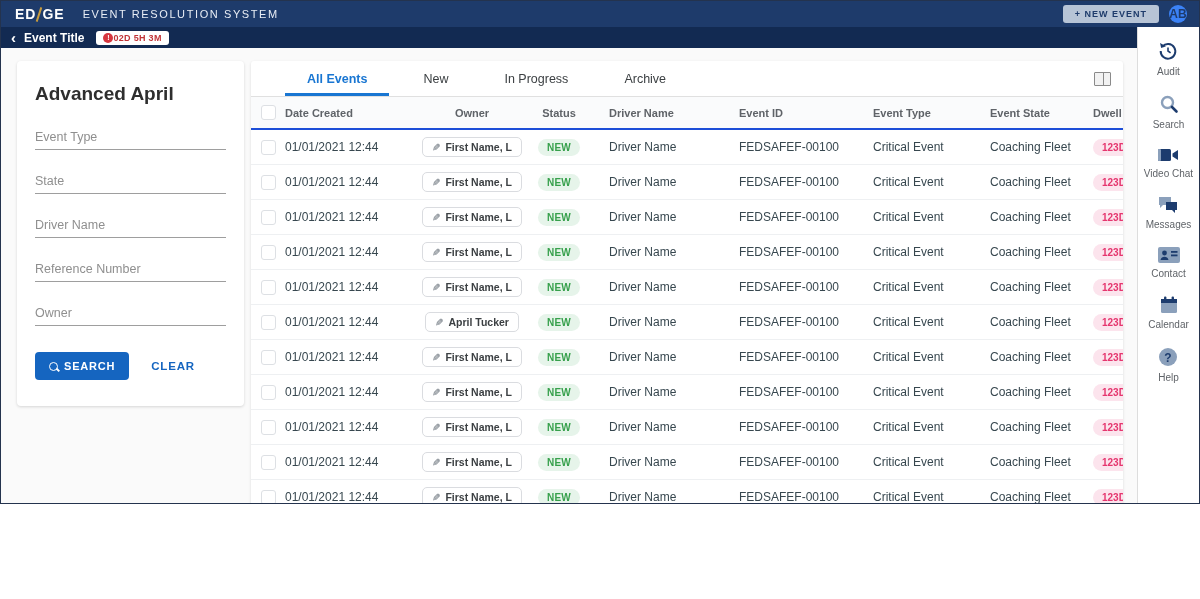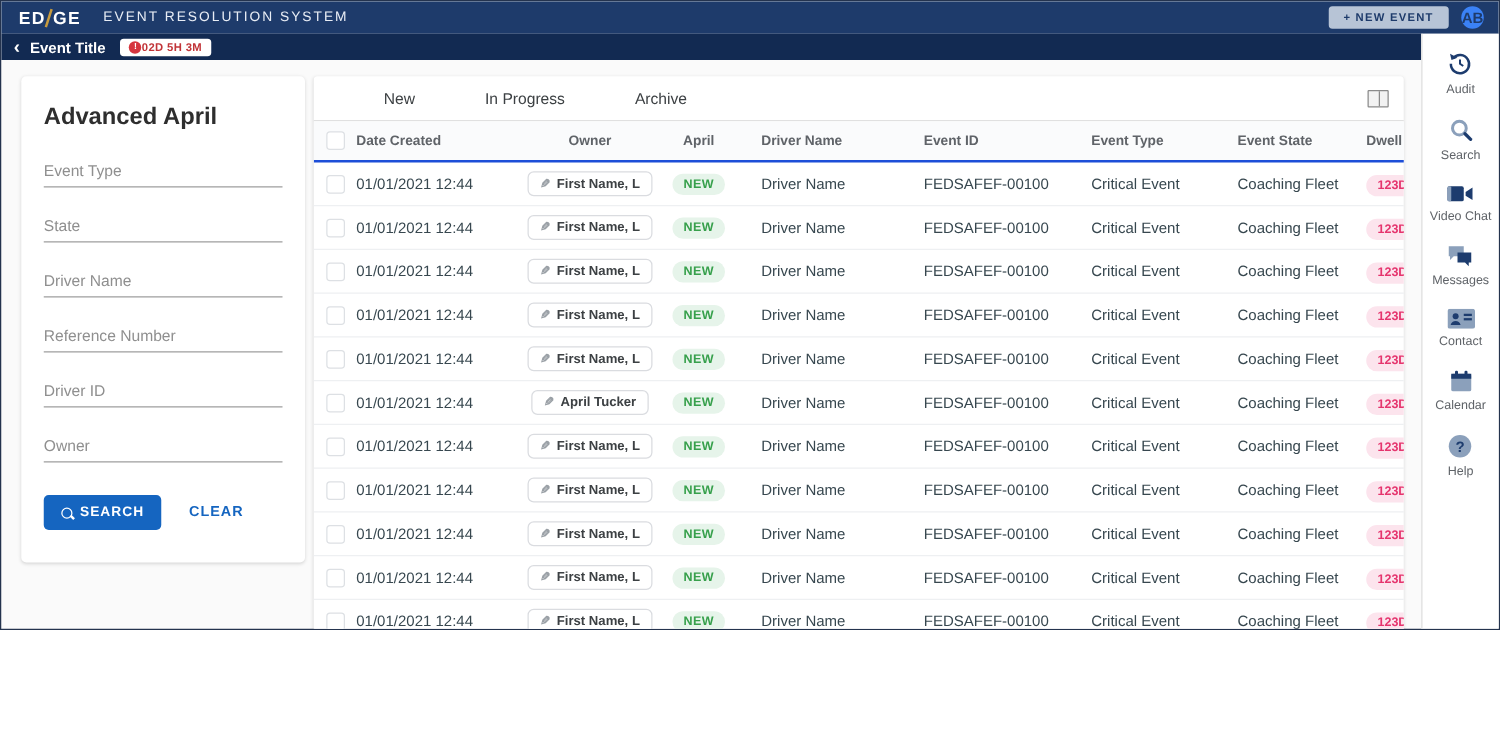--- a/index.html
+++ b/index.html
@@ -117,50 +117,50 @@
       </div>
 
       <div class="main">
 
         <aside class="search-card">
           <div class="search-title">Advanced April</div>
           <div class="field"><input placeholder="Event Type" style=""></div>
           <div class="field"><input placeholder="State" style=""></div>
           <div class="field"><input placeholder="Driver Name" style=""></div>
           <div class="field"><input placeholder="Reference Number" style=""></div>
-          <div class="field"><input placeholder="Driver ID" style=""></div>
           <div class="field" style="margin-bottom:0;"><input placeholder="Owner" style=""></div>
           <div class="search-actions">
             <button class="search-btn">
               <span class="mag"></span>
               <span>SEARCH</span>
             </button>
             <button class="clear-btn">CLEAR</button>
           </div>
         </aside>
 
         <div class="table-area">
           <div class="table-card">
             <div class="tabs-row">
+              <div class="tab active">All Events</div>
               <div class="tab">New</div>
               <div class="tab">In Progress</div>
               <div class="tab">Archive</div>
               <div class="spacer"></div>
               <div class="cols-ico"></div>
             </div>
 
             <div class="table-scroll">
               <div class="t-inner">
                 <div class="t-row t-head">
                   <div class="c-cb">
                       <span class="checkbox"></span>
                     </div>
                   <div class="c-date">Date Created</div>
                   <div class="c-owner">Owner</div>
-                  <div class="c-status">April</div>
+                  <div class="c-status">Status</div>
                   <div class="c-driver">Driver Name</div>
                   <div class="c-id">Event ID</div>
                   <div class="c-type">Event Type</div>
                   <div class="c-state">Event State</div>
                   <div class="c-dwell">Dwell Time</div>
                 </div>
                 <div>
   <div class="t-row">
     <div class="c-cb">
                         <span class="checkbox"></span>

